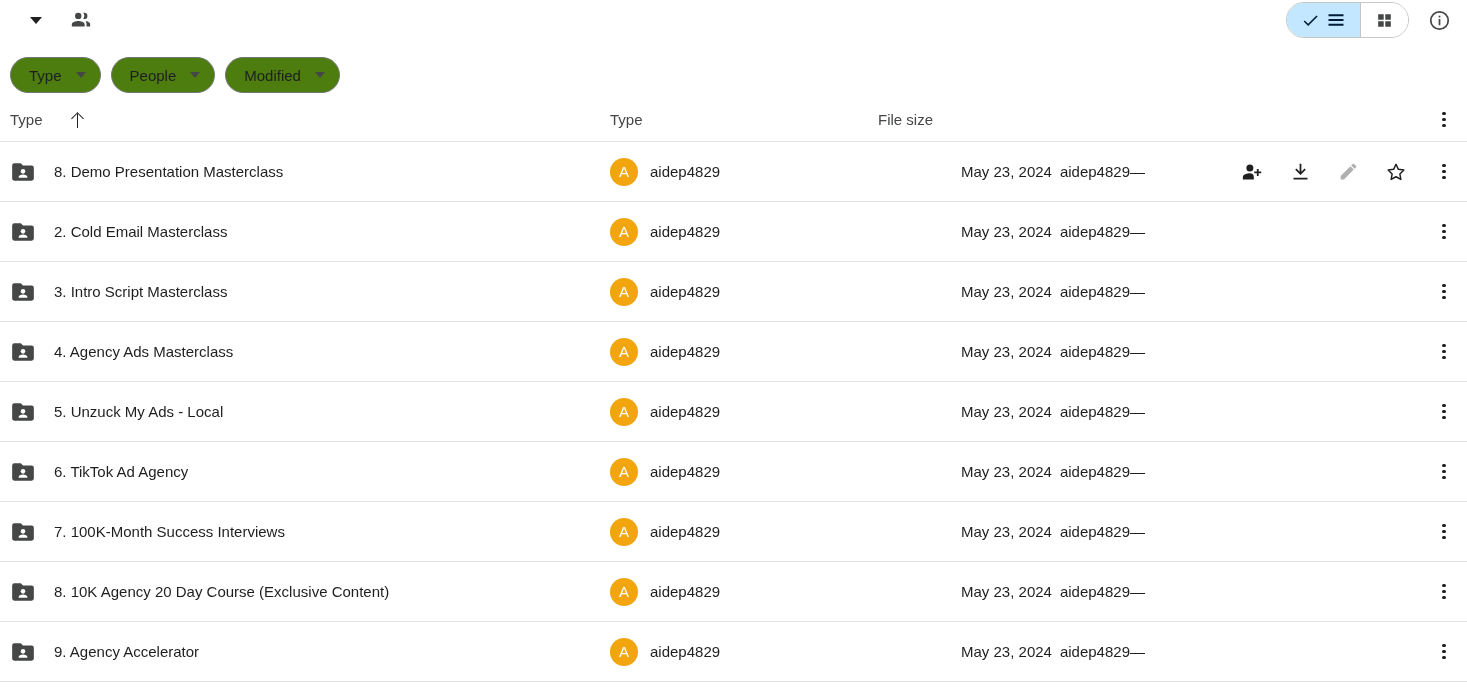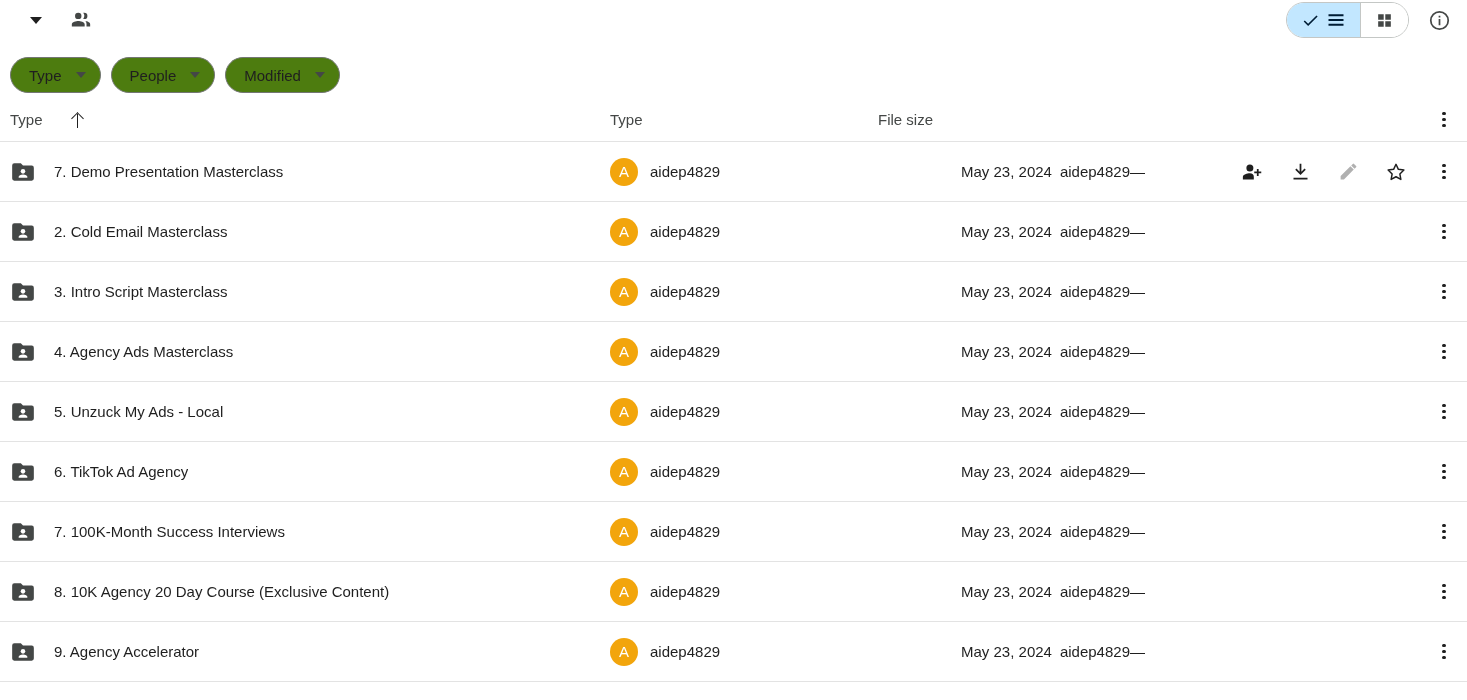--- a/index.html
+++ b/index.html
@@ -322,21 +322,21 @@
   <div id="rows-container">
   <div class="row">
     <div class="cell-name">
       <span class="folder-icon">
         <svg width="26" height="26" viewBox="0 0 24 24" fill="#444746">
           <path d="M10 4H4a2 2 0 00-2 2v12a2 2 0 002 2h16a2 2 0 002-2V8a2 2 0 00-2-2h-8l-2-2z"></path>
           <circle cx="12" cy="11.4" r="2.1" fill="#ffffff"></circle>
           <path d="M12 14.2c-2.2 0-4 1.1-4 2.2v.8h8v-.8c0-1.1-1.8-2.2-4-2.2z" fill="#ffffff"></path>
         </svg>
       </span>
-      <span class="file-name">7. Demo Presentation Masterclass</span>
+      <span class="file-name">8. Demo Presentation Masterclass</span>
     </div>
 
     <div class="cell-owner">
       <span class="avatar">A</span>
       <span>aidep4829</span>
     </div>
 
     <div class="cell-mod">
       <span>May 23, 2024</span>
       <span>aidep4829</span>

